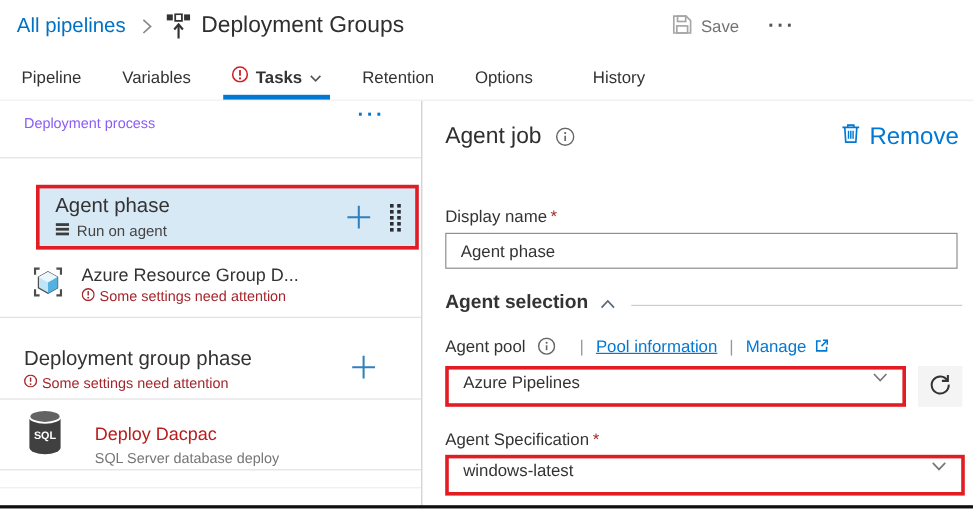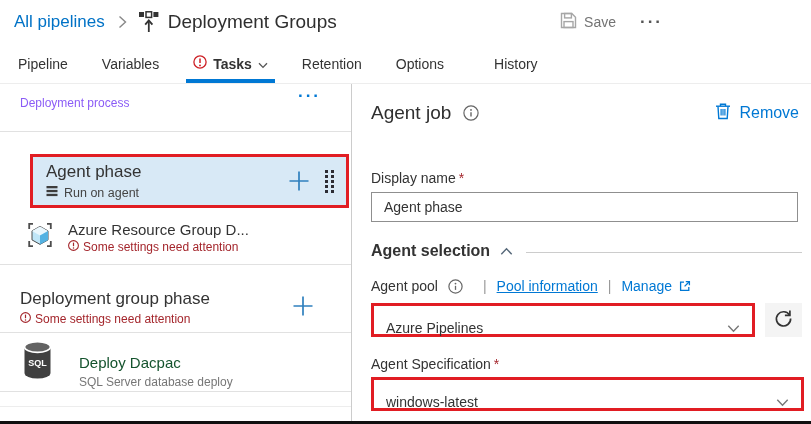--- a/index.html
+++ b/index.html
@@ -48,50 +48,50 @@
   .task-text { display: flex; flex-direction: column; gap: 2px; }
   .task-title { font-size: 15px; color: #333; }
   .warn-line { display: flex; align-items: flex-end; gap: 4px; font-size: 12px; color: #a4262c; }
 
   .dg-phase { position: relative; margin-top: 14px; height: 54px; padding: 10px 0 0 20px; border-bottom: 1px solid #e1e1e1; cursor: pointer; }
   .dg-title { font-size: 17px; color: #333; }
   .dg-warn { margin-top: 3px; }
   .dg-plus { position: absolute; right: 36px; top: 15px; cursor: pointer; }
 
   .dacpac-row { display: flex; align-items: center; gap: 26px; height: 59px; padding-left: 22px; border-bottom: 1px solid #e1e1e1; cursor: pointer; }
-  .dac-title { font-size: 15px; color: #14532d; margin-top: 18px; }
+  .dac-title { font-size: 15px; color: #b91c1c; margin-top: 18px; }
   .dac-sub { font-size: 12px; color: #767676; margin-top: 2px; }
   .ghost-card { margin-top: 14px; border-top: 1px solid #ededed; height: 10px; }
 
   
   .rp-head { display: flex; align-items: center; }
   .rp-title { font-size: 19px; color: #2f2f2f; }
   .rp-info { margin-left: 12px; display: flex; align-items: center; cursor: pointer; }
-  .remove-btn { margin-left: auto; margin-right: 8px; display: flex; align-items: center; gap: 8px; color: #0078d4; font-size: 16px; cursor: pointer; }
+  .remove-btn { margin-left: auto; margin-right: 8px; display: flex; align-items: center; gap: 8px; color: #0078d4; font-size: 20px; cursor: pointer; }
 
   .field-label { margin-top: 46px; font-size: 14px; color: #333; }
   .req { color: #a4262c; margin-left: 3px; }
   .text-input { display: block; margin-top: 6px; width: 427px; height: 30px; border: 1px solid #8f8f8f; padding: 0 12px; font-size: 14px; color: #333; font-family: inherit; background: #fff; outline: none; }
 
   .section-head { margin-top: 20px; display: flex; align-items: center; }
   .section-title { font-size: 16px; font-weight: 600; color: #333; }
   .section-chevron { margin-left: 10px; display: flex; align-items: center; cursor: pointer; }
   .section-rule { flex: 1; height: 1px; background: #ccc; margin: 2px 5px 0 13px; }
 
   .pool-row { margin-top: 18px; display: flex; align-items: center; font-size: 14px; color: #333; }
   .pool-row .pool-info-icon { margin: 0 10px; display: flex; align-items: center; cursor: pointer; }
   .pipe-sep { color: #999; margin: 0 10px; }
   .link { color: #0078d4; cursor: pointer; }
   .link.underline { text-decoration: underline; }
   .ext-icon { margin-left: 7px; display: flex; align-items: center; }
   .manage-link { display: flex; align-items: center; }
 
   .dd-row { margin-top: 9px; display: flex; align-items: stretch; }
   .red-wrap { border: 3px solid #e11d23; background: #fff; }
-  .dd { display: flex; align-items: center; height: 28px; padding: 16px 12px 0 12px; font-size: 14px; color: #333; cursor: pointer; }
+  .dd { display: flex; align-items: flex-start; height: 28px; padding: 2px 12px 0 12px; font-size: 14px; color: #333; cursor: pointer; }
   .dd .dd-chevron { margin-left: auto; display: flex; align-items: center; }
   .dd-pool { width: 378px; }
   .refresh-btn { margin-left: 10px; width: 37px; height: 34px; background: #f4f4f4; border: none; display: flex; align-items: center; justify-content: center; cursor: pointer; }
   .spec-label { margin-top: 19px; }
   .dd-spec-wrap { margin-top: 5px; margin-right: 3px; }
   .dd-spec { width: 100%; }
 </style>
 </head>
 <body>
 

